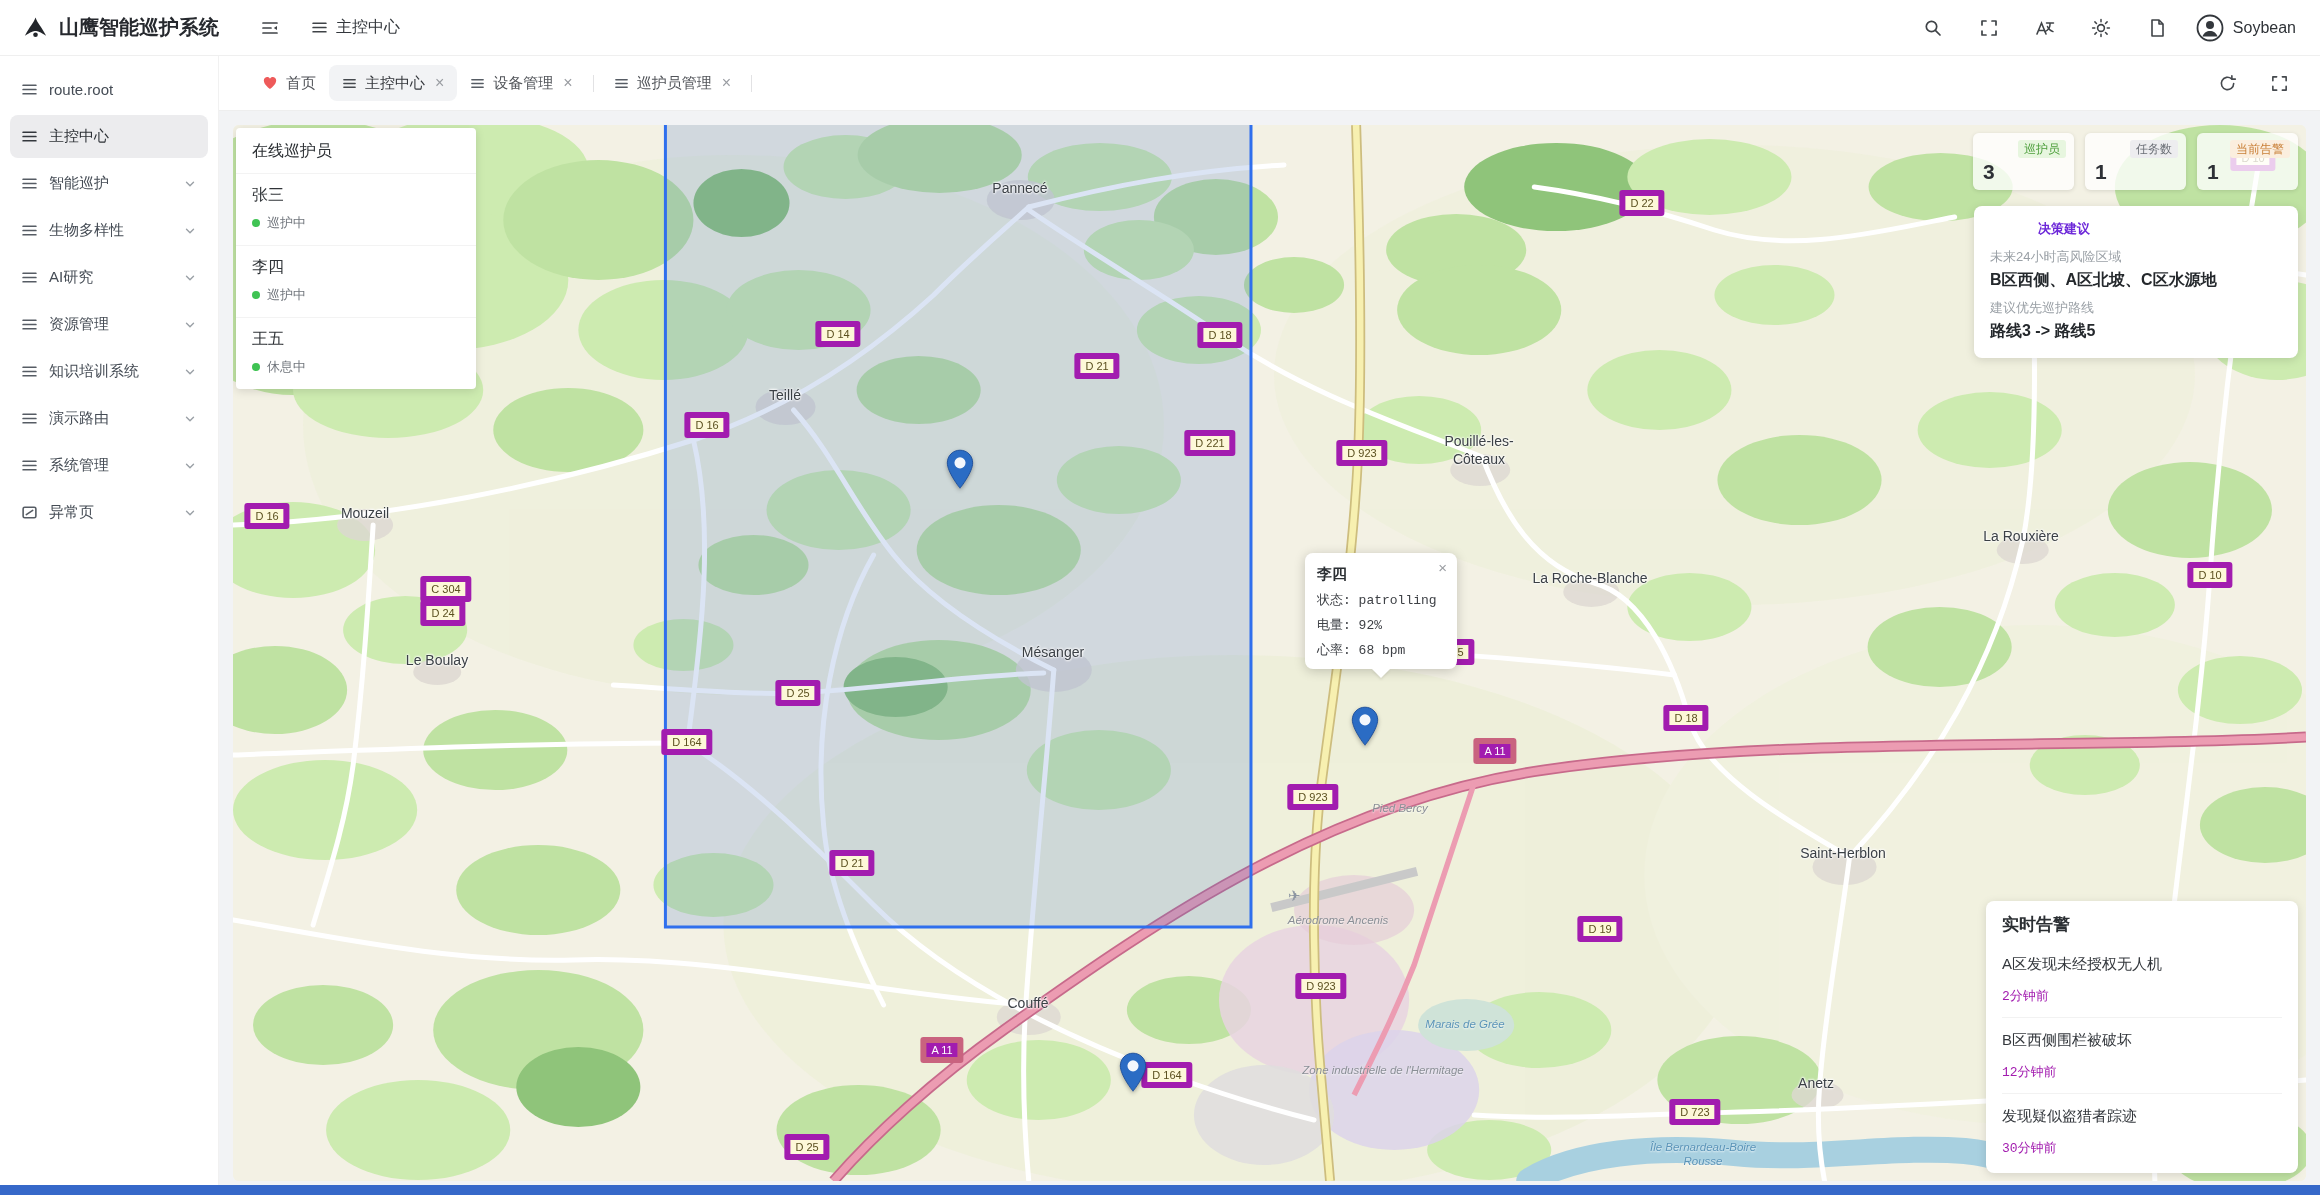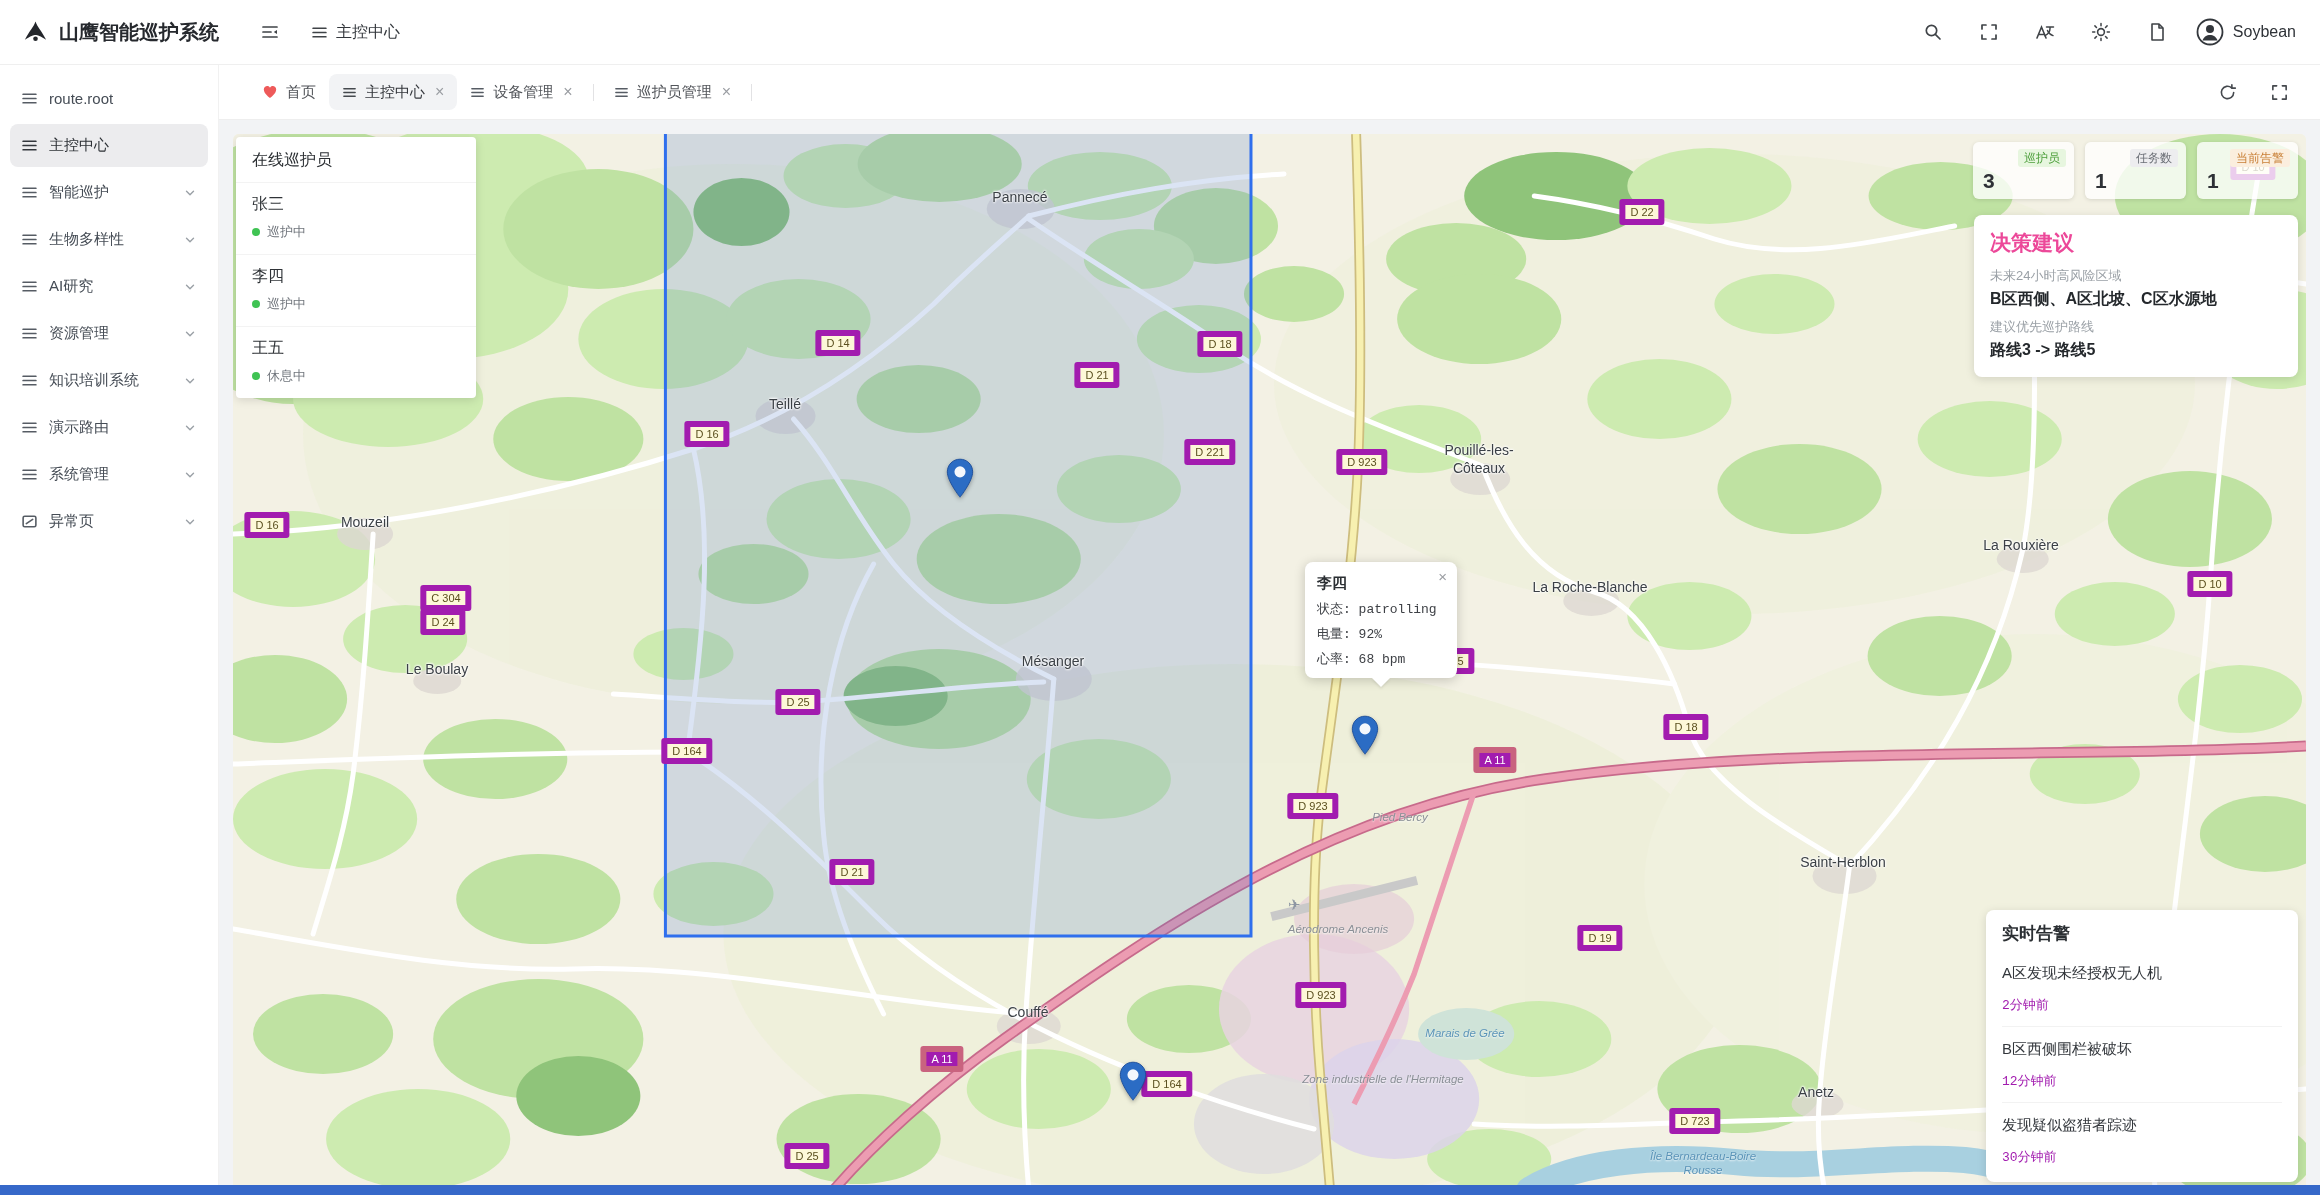--- a/index.html
+++ b/index.html
@@ -1,20 +1,20 @@
 <!DOCTYPE html>
 <html><head>
 <meta charset="utf-8">
 <style>
   * { margin:0; padding:0; box-sizing:border-box; }
   html,body { width:2320px; height:1195px; overflow:hidden; }
   body { font-family:"Liberation Sans","DejaVu Sans",sans-serif; background:#f2f3f5; color:#33373c; }
 
   
-  .topbar { height:65px; background:#fff; display:flex; align-items:center; border-bottom:1px solid #efefef; position:relative; z-index:30; }
+  .topbar { height:56px; background:#fff; display:flex; align-items:center; border-bottom:1px solid #efefef; position:relative; z-index:30; }
   .brand { width:219px; flex:0 0 219px; display:flex; align-items:center; gap:10px; padding-left:22px; }
   .brand-title { font-size:20px; font-weight:700; color:#26292e; white-space:nowrap; }
   .topbar-main { flex:1; display:flex; align-items:center; justify-content:space-between; padding:0 24px 0 34px; }
   .topbar-left { display:flex; align-items:center; gap:24px; }
   .icon-btn { display:flex; align-items:center; justify-content:center; width:34px; height:34px; border-radius:6px; cursor:pointer; background:transparent; border:none; }
   .crumb { display:flex; align-items:center; gap:8px; font-size:16px; color:#33373c; }
   .topbar-right { display:flex; align-items:center; gap:22px; }
   .user-chip { display:flex; align-items:center; gap:9px; }
   .user-name { font-size:16px; color:#2f3338; }
 
@@ -64,21 +64,21 @@
   .stat-row { position:absolute; top:8px; right:8px; display:flex; gap:11px; }
   .stat-card { width:101px; height:57px; background:rgba(255,255,255,.78); border-radius:6px; padding:7px 8px 8px;
                box-shadow:0 1px 4px rgba(0,0,0,.12); display:flex; flex-direction:column; justify-content:space-between; }
   .stat-tag { align-self:flex-end; font-size:12px; line-height:18px; padding:0 6px; border-radius:3px; }
   .t-green { background:#e7f6df; color:#4c9e3a;margin-left:36px; }
   .t-gray  { background:#ededef; color:#6b6f76; }
   .t-amber { background:#fbeede; color:#c98038; }
   .stat-value { font-size:21px; font-weight:600; color:#2e3136; line-height:1; margin-left:2px; }
 
   .decision-panel { top:81px; right:8px; width:324px; padding:14px 16px 16px; }
-  .dp-title { font-size:21px; font-weight:600; color:#ec4899; margin-bottom:10px; }
+  .dp-title { font-size:13px; font-weight:600; color:#6d28d9; margin-bottom:10px;margin-left:48px; }
   .dp-caption { font-size:13px; color:#9aa0a6; margin:8px 0 4px; }
   .dp-strong { font-size:16px; font-weight:700; color:#24282c; }
 
   .alerts-panel { bottom:8px; right:8px; width:312px; padding:12px 16px 4px; }
   .ap-title { font-size:17px; font-weight:600; color:#2b2f33; padding-bottom:6px; }
   .alert-item { padding:13px 0 12px; border-bottom:1px solid #f2f2f2; cursor:pointer; }
   .alert-item:last-child { border-bottom:none; }
   .alert-text { font-size:15px; font-weight:500; color:#33373c; }
   .alert-time { font-size:13px; color:#a21caf; margin-top:13px;font-family:Liberation Mono, monospace; }
 

